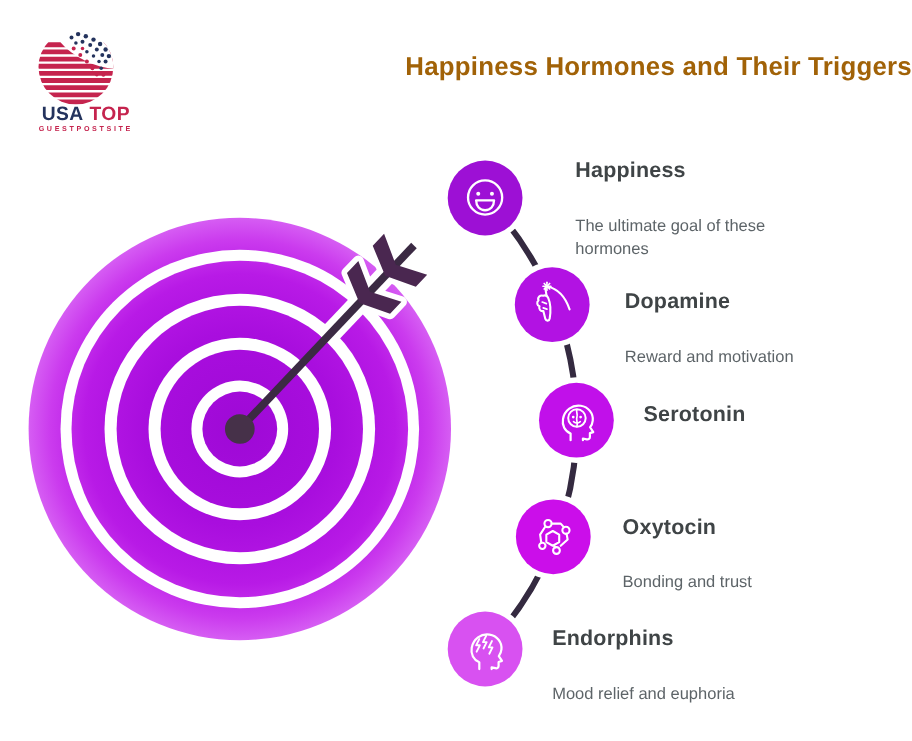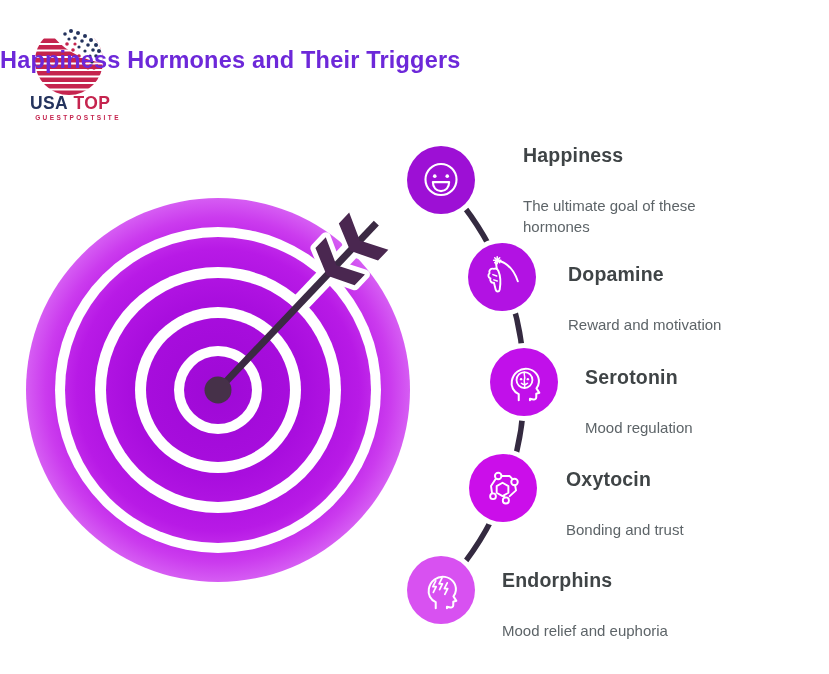--- a/index.html
+++ b/index.html
@@ -2,27 +2,27 @@
 <html><head>
 <meta charset="utf-8">
 <style>
   html,body{margin:0;padding:0;background:#fff;}
   #canvas{
     position:relative;width:829px;height:674px;overflow:hidden;background:#fff;
     font-family:"Liberation Sans",sans-serif;
   }
   
   .main-title{
-    position:absolute;left:0;top:47px;width:829px;text-align:left;
-    font-size:23.5px;font-weight:700;color:#6d28d9;letter-spacing:.2px;margin:0;
+    position:absolute;left:0;top:47px;width:829px;text-align:right;
+    font-size:23.5px;font-weight:700;color:#a16207;letter-spacing:.2px;margin:0;
   }
   
   .logo{position:absolute;left:28px;top:22px;width:110px;height:104px;}
   .logo-emblem{position:absolute;left:3px;top:2px;}
-  .logo-text{position:absolute;left:2px;top:71px;width:96px;text-align:left;
+  .logo-text{position:absolute;left:2px;top:71px;width:96px;text-align:center;
     font-size:17.5px;font-weight:800;letter-spacing:.4px;white-space:nowrap;}
   .logo-text .navy{color:#24335d;}
   .logo-text .red{color:#c5244e;}
   .logo-tagline{position:absolute;left:2px;top:92px;width:96px;text-align:center;
     font-size:6.5px;font-weight:700;letter-spacing:2.4px;color:#c5244e;white-space:nowrap;}
   
   .scene{position:absolute;left:0;top:0;z-index:1;}
   
   .bubble{
     position:absolute;width:68px;height:68px;border-radius:50%;
@@ -215,21 +215,20 @@
   <div class="ntext t0">
     <h2>Happiness</h2>
     <p>The ultimate goal of these hormones</p>
   </div>
   <div class="ntext t1">
     <h2>Dopamine</h2>
     <p>Reward and motivation</p>
   </div>
   <div class="ntext t2">
     <h2>Serotonin</h2>
-    <p>Mood regulation</p>
   </div>
   <div class="ntext t3">
     <h2>Oxytocin</h2>
     <p>Bonding and trust</p>
   </div>
   <div class="ntext t4">
     <h2>Endorphins</h2>
     <p>Mood relief and euphoria</p>
   </div>
 

